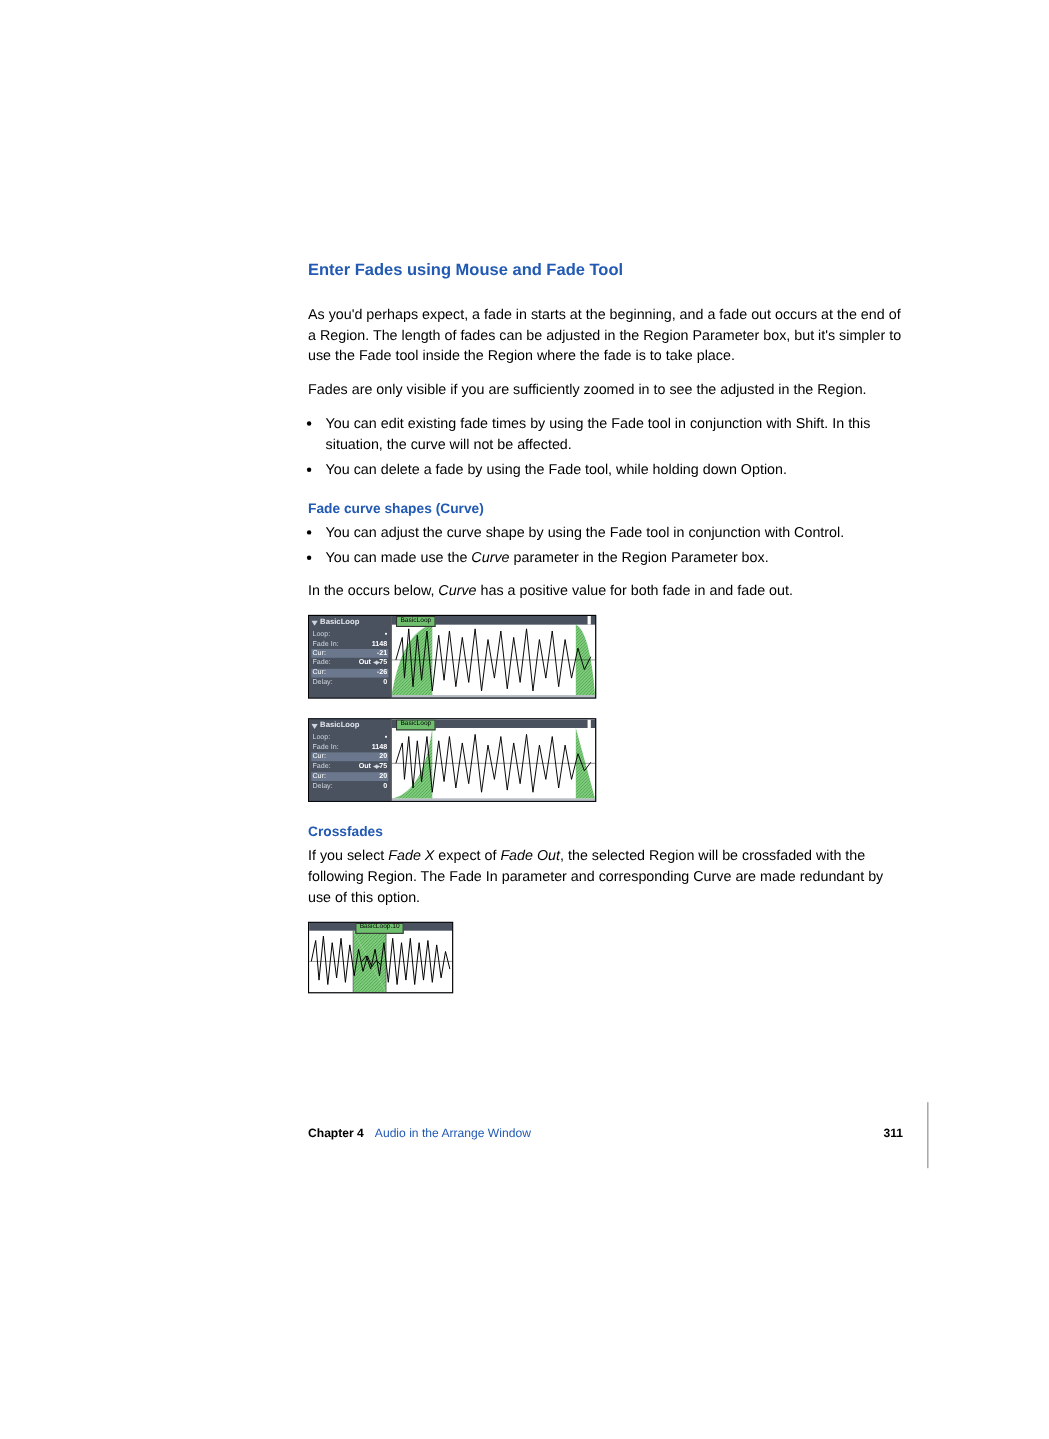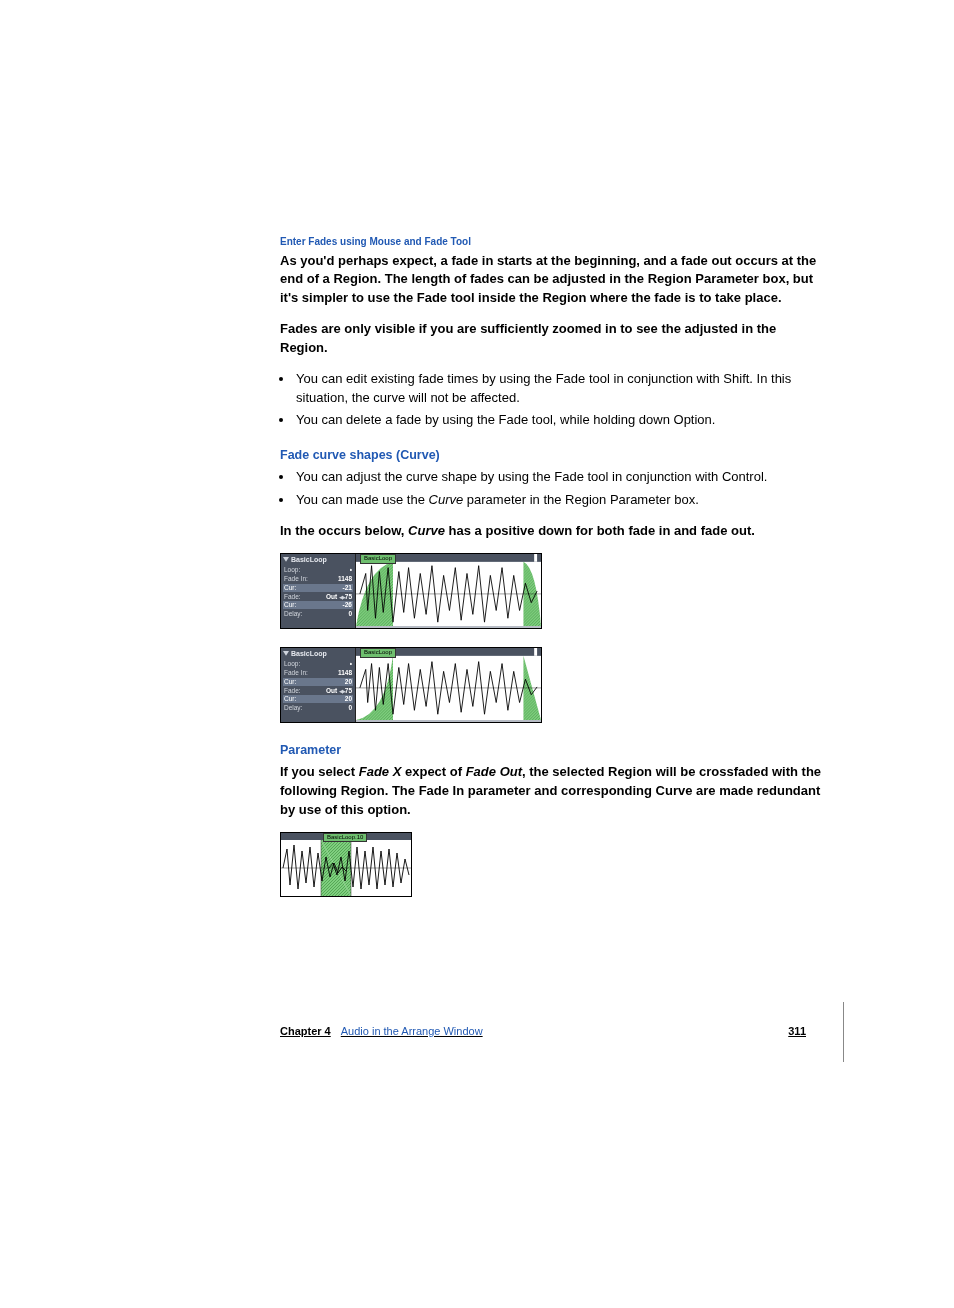--- a/index.html
+++ b/index.html
@@ -14,58 +14,56 @@
   }
   .page {
     padding: 235px 128px 80px 280px;
     position: relative;
     min-height: 1180px;
     box-sizing: border-box;
   }
   h2.section {
     color: #2159b3;
     font-weight: 600;
-    font-size: 10px;
-    margin: 0 0 2px 0;
+    font-size: 15px;
+    margin: 0 0 20px 0;
   }
   h3.sub {
     color: #2159b3;
     font-weight: 700;
     font-size: 12.5px;
     margin: 16px 0 4px 0;
   }
   p {
     margin: 0 0 12px 0;
-    font-weight: bold;
   }
   ul {
     margin: 0 0 12px 0;
     padding-left: 14px;
   }
   ul li {
     margin-bottom: 4px;
     padding-left: 2px;
   }
   em { font-style: italic; }
   .figure {
     margin: 8px 0 18px 0;
   }
   
   .footer {
     position: absolute;
     left: 280px;
     right: 110px;
     bottom: 118px;
     border-right: 1px solid #888;
-    padding-right: 37px;
+    padding-right: 22px;
     font-size: 11px;
     display: flex;
     align-items: center;
     height: 60px;
-    text-decoration: underline;
   }
   .footer .chapnum { font-weight: 700; margin-right: 10px; }
   .footer .chapname { color: #2159b3; }
   .footer .pnum { margin-left: auto; font-weight: 700; }
 
   
   .ui-shot {
     display: flex;
     border: 1px solid #000;
     width: 260px;
@@ -148,21 +146,21 @@
   <h3 class="sub">Fade curve shapes (Curve)</h3>
 
   <ul>
     <li>You can adjust the curve shape by using the Fade tool in conjunction with Control.</li>
     <li>
       <span>You can made use the </span><em>Curve</em><span> parameter in the Region Parameter box.</span>
     </li>
   </ul>
 
   <p>
-    <span>In the occurs below, </span><em>Curve</em><span> has a positive down for both fade in and fade out.</span>
+    <span>In the occurs below, </span><em>Curve</em><span> has a positive value for both fade in and fade out.</span>
   </p>
 
   <div class="figure">
     <div class="ui-shot" style="height:74px;">
       <div class="panel">
         <div class="title-row">
           <svg width="6" height="6" viewBox="0 0 10 10">
               <polygon points="0,0 10,0 5,8" fill="#cfd4dd"></polygon>
             </svg>
           <span>BasicLoop</span>
@@ -267,21 +265,21 @@
           <path d="M190,74 L172,8 L172,74 Z" fill="url(#h2)"></path>
           <path d="M4,41 L10,22 L12,56 L16,16 L20,64 L24,20 L28,58 L33,16 L38,68 L44,20 L49,58 L54,16 L60,64 L66,22 L72,60 L78,14 L84,68 L90,24 L96,56 L102,16 L108,66 L114,22 L120,60 L126,14 L132,68 L138,24 L144,56 L150,16 L156,64 L162,24 L168,56 L174,32 L180,48 L186,40" stroke="#000" stroke-width="0.9" fill="none"></path>
           <line x1="0" y1="41" x2="190" y2="41" stroke="#000" stroke-width="0.4"></line>
           <rect x="0" y="0" width="190" height="8" fill="#4a5260"></rect>
           <rect x="183" y="0" width="3" height="8" fill="#fff"></rect>
         </svg>
       </div>
     </div>
   </div>
 
-  <h3 class="sub">Parameter</h3>
+  <h3 class="sub">Crossfades</h3>
 
   <p>
     <span>If you select </span><em>Fade X</em><span> expect of </span><em>Fade Out</em><span>, the selected Region will be crossfaded with the following Region. The Fade In parameter and corresponding Curve are made redundant by use of this option.</span>
   </p>
 
   <div class="figure">
     <div class="xfade-shot">
       <svg class="wave-svg" viewBox="0 0 130 63" preserveAspectRatio="none">
         <defs>
           <pattern id="h3" width="3" height="3" patternUnits="userSpaceOnUse">

